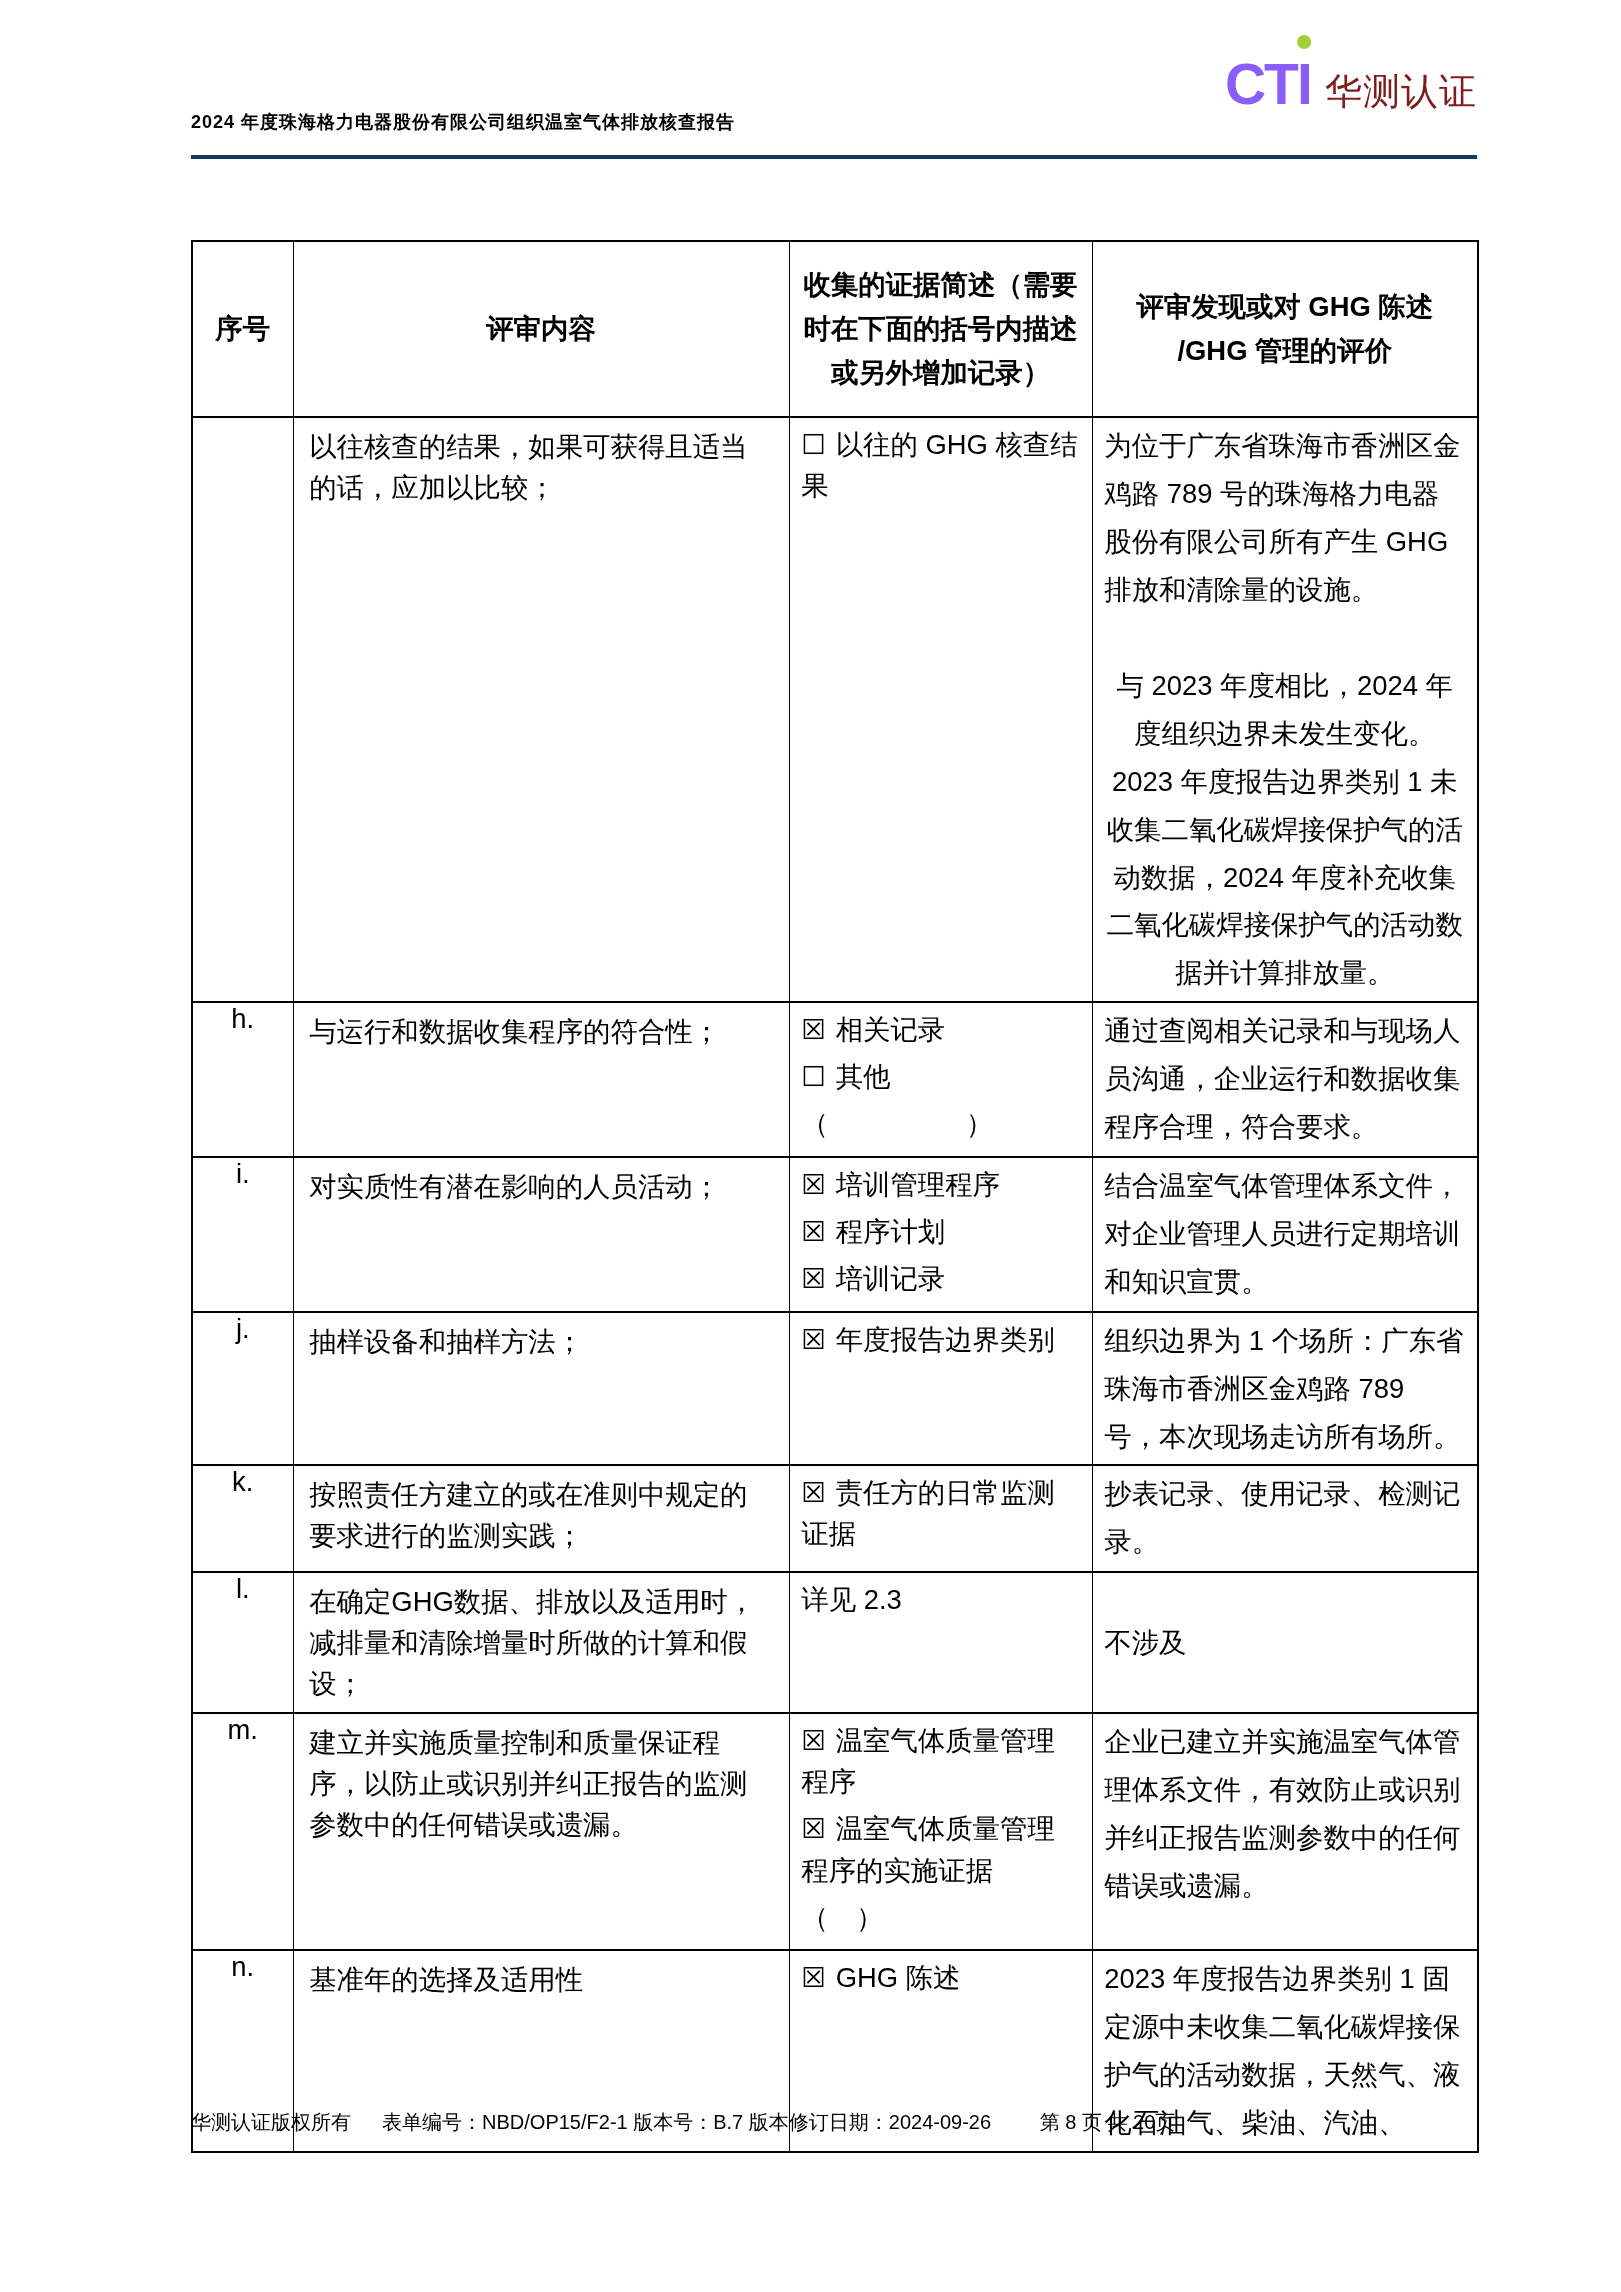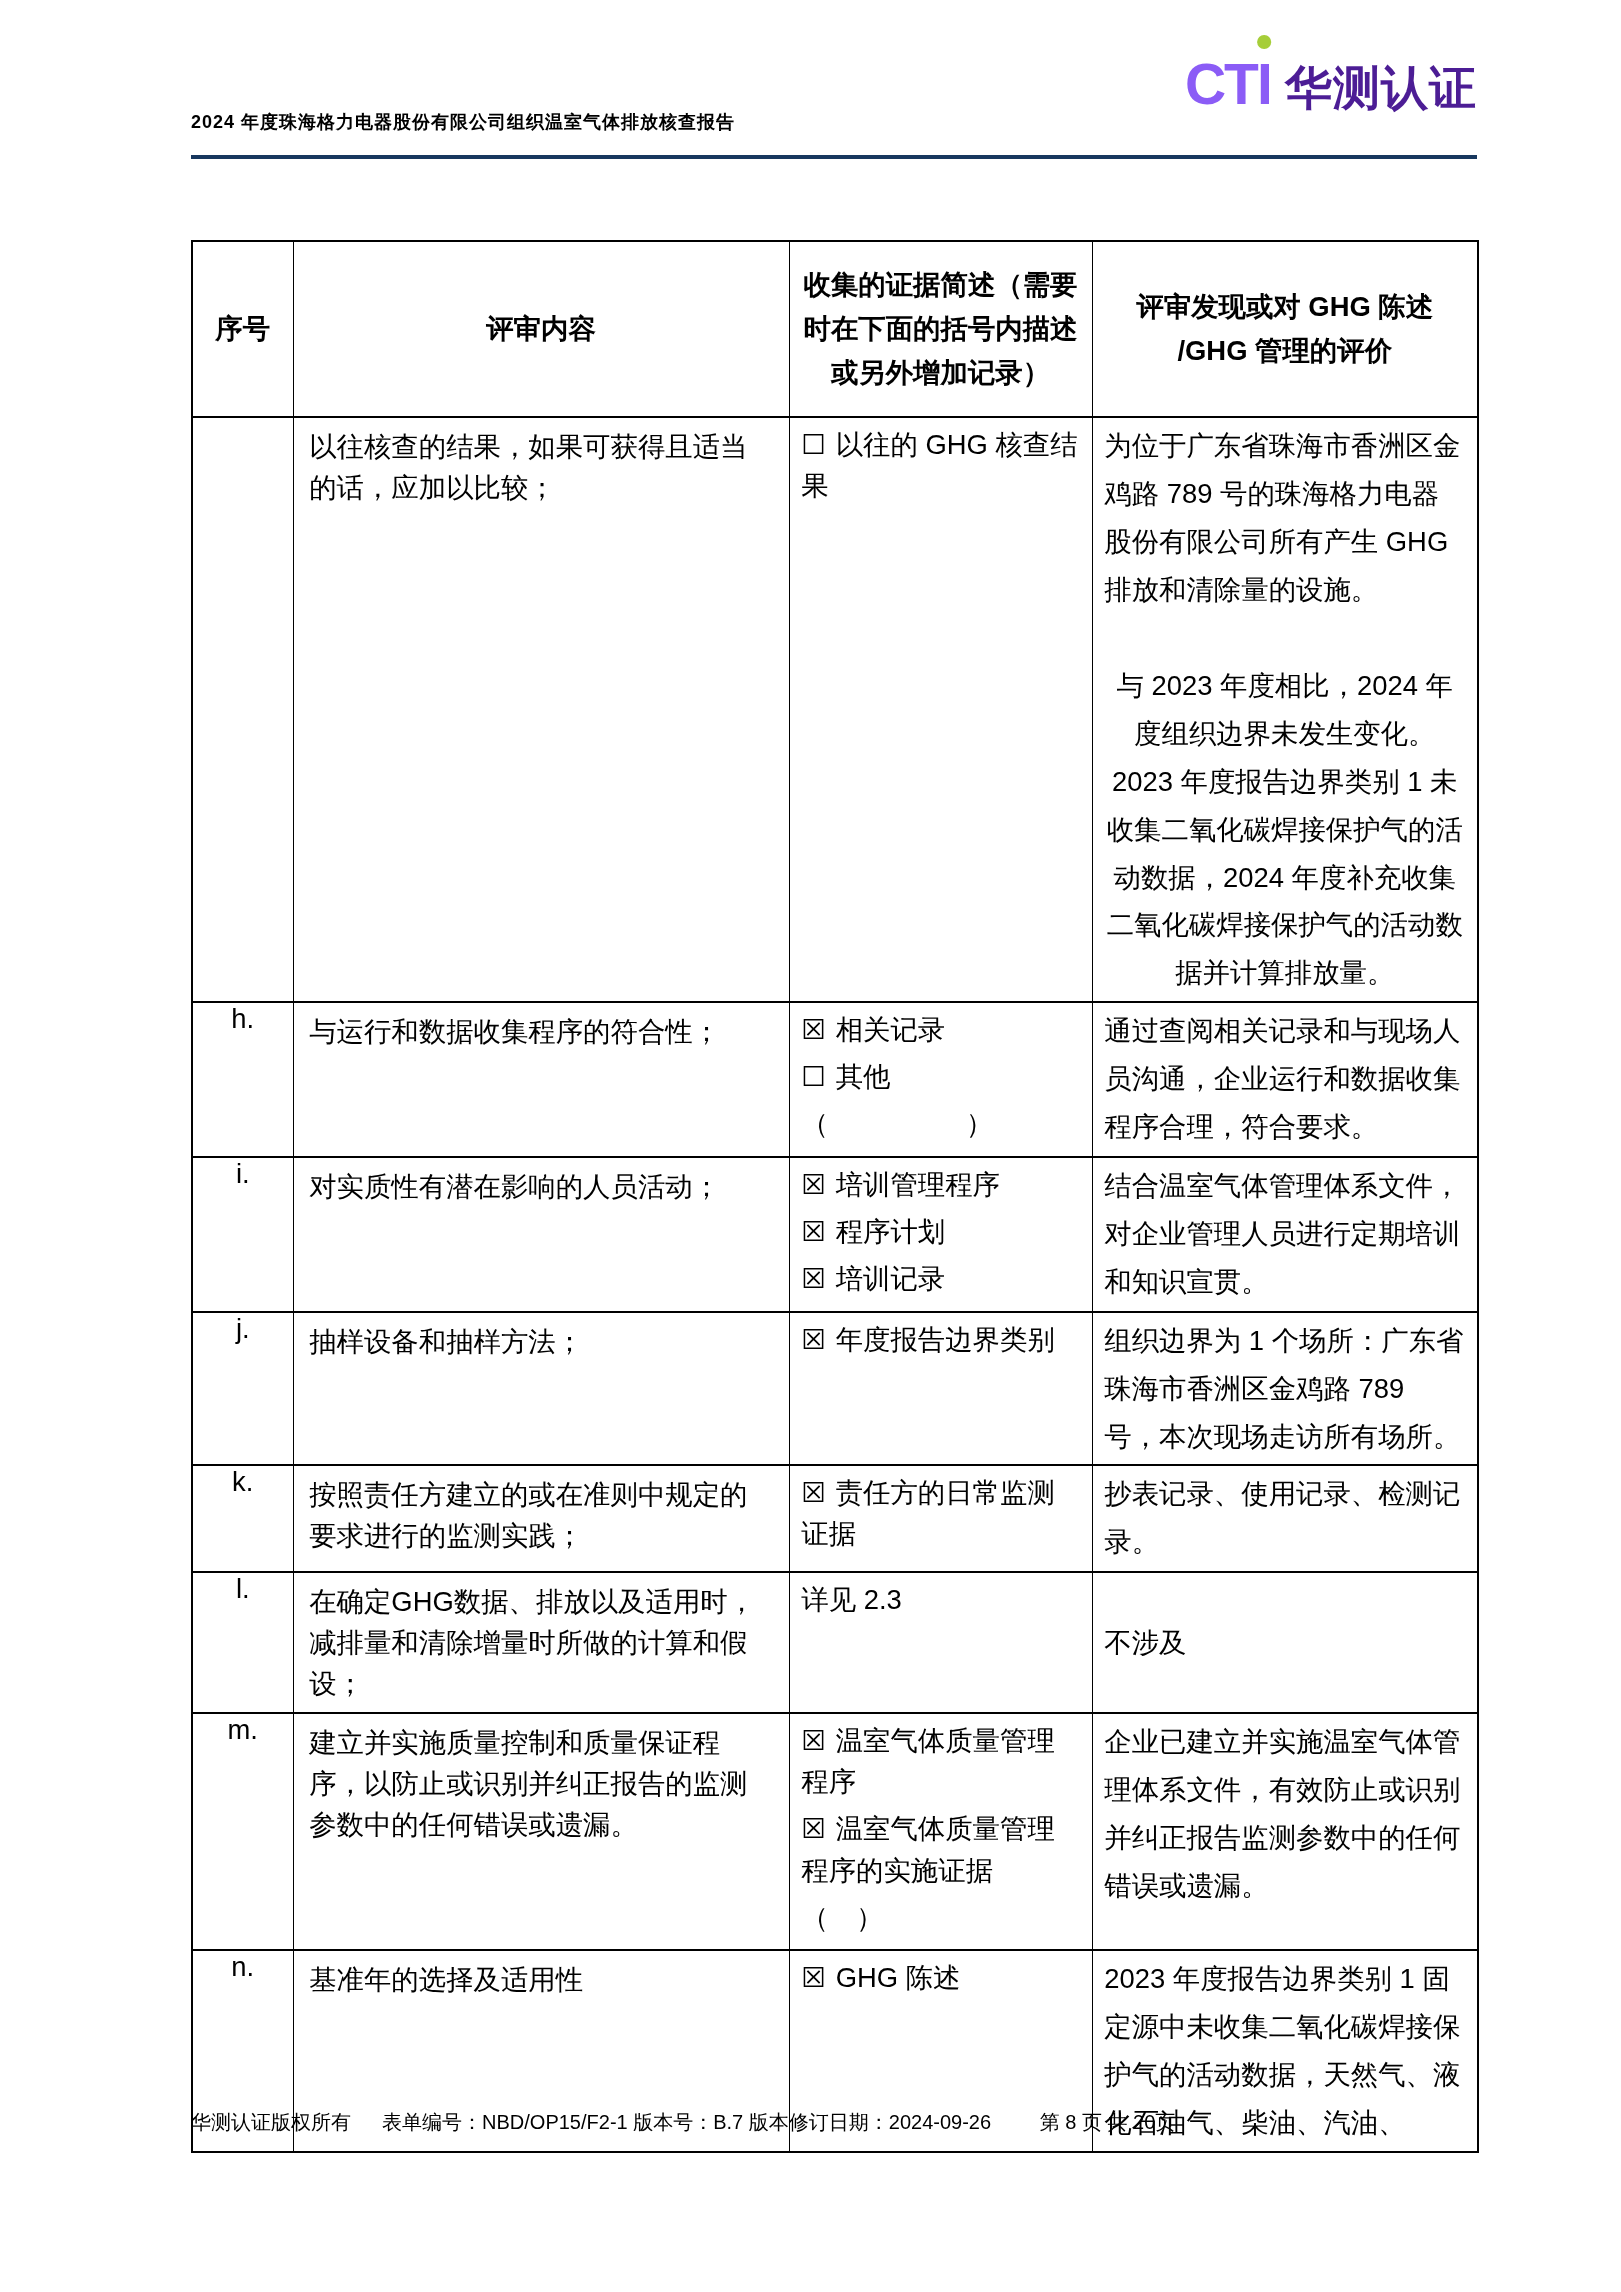--- a/index.html
+++ b/index.html
@@ -5,21 +5,21 @@
   * { margin:0; padding:0; box-sizing:border-box; }
   html,body { width:1621px; height:2293px; background:#ffffff; font-family:"Liberation Sans", sans-serif; color:#000; }
   .page { position:relative; width:1621px; height:2293px; background:#fff; overflow:hidden; }
 
   
   .doc-title { position:absolute; left:191px; top:110px; font-size:18px; font-weight:bold; letter-spacing:1px; white-space:nowrap; }
   .logo { position:absolute; left:1083px; top:51px; width:394px; text-align:right; white-space:nowrap; }
   .logo-cti { font-size:57px; font-weight:800; color:#8b5cf6; letter-spacing:-2px; display:inline-block; vertical-align:baseline; }
   .logo-i { position:relative; display:inline-block; }
   .logo-dot { position:absolute; top:-15.7px; left:50%; transform:translateX(-50%); width:13.7px; height:13.7px; border-radius:50%; background:#a6ce39; }
-  .logo-cn { font-size:47px; font-weight:bold; color:#4c1d95; display:inline-block; margin-left:9.8px; vertical-align:baseline; letter-spacing:1px; }
+  .logo-cn { font-size:37px; font-weight:normal; color:#7f1d1d; display:inline-block; margin-left:9.8px; vertical-align:baseline; letter-spacing:1px; }
   .header-rule { position:absolute; left:191px; top:155px; width:1286px; height:3.9px; background:#17375e; }
 
   
   .table-wrap { position:absolute; left:191px; top:240px; width:1286px; }
   table.review { border-collapse:collapse; table-layout:fixed; width:1286px; font-size:27.4px; }
   table.review, table.review td, table.review th { border:1px solid #000; }
   table.review { border-width:2px; }
   table.review td, table.review th { border-top-width:2px; border-bottom-width:2px; vertical-align:top; font-weight:normal; overflow:hidden; }
   col.c1 { width:101px; } col.c2 { width:496px; } col.c3 { width:303px; } col.c4 { width:386px; }
 

